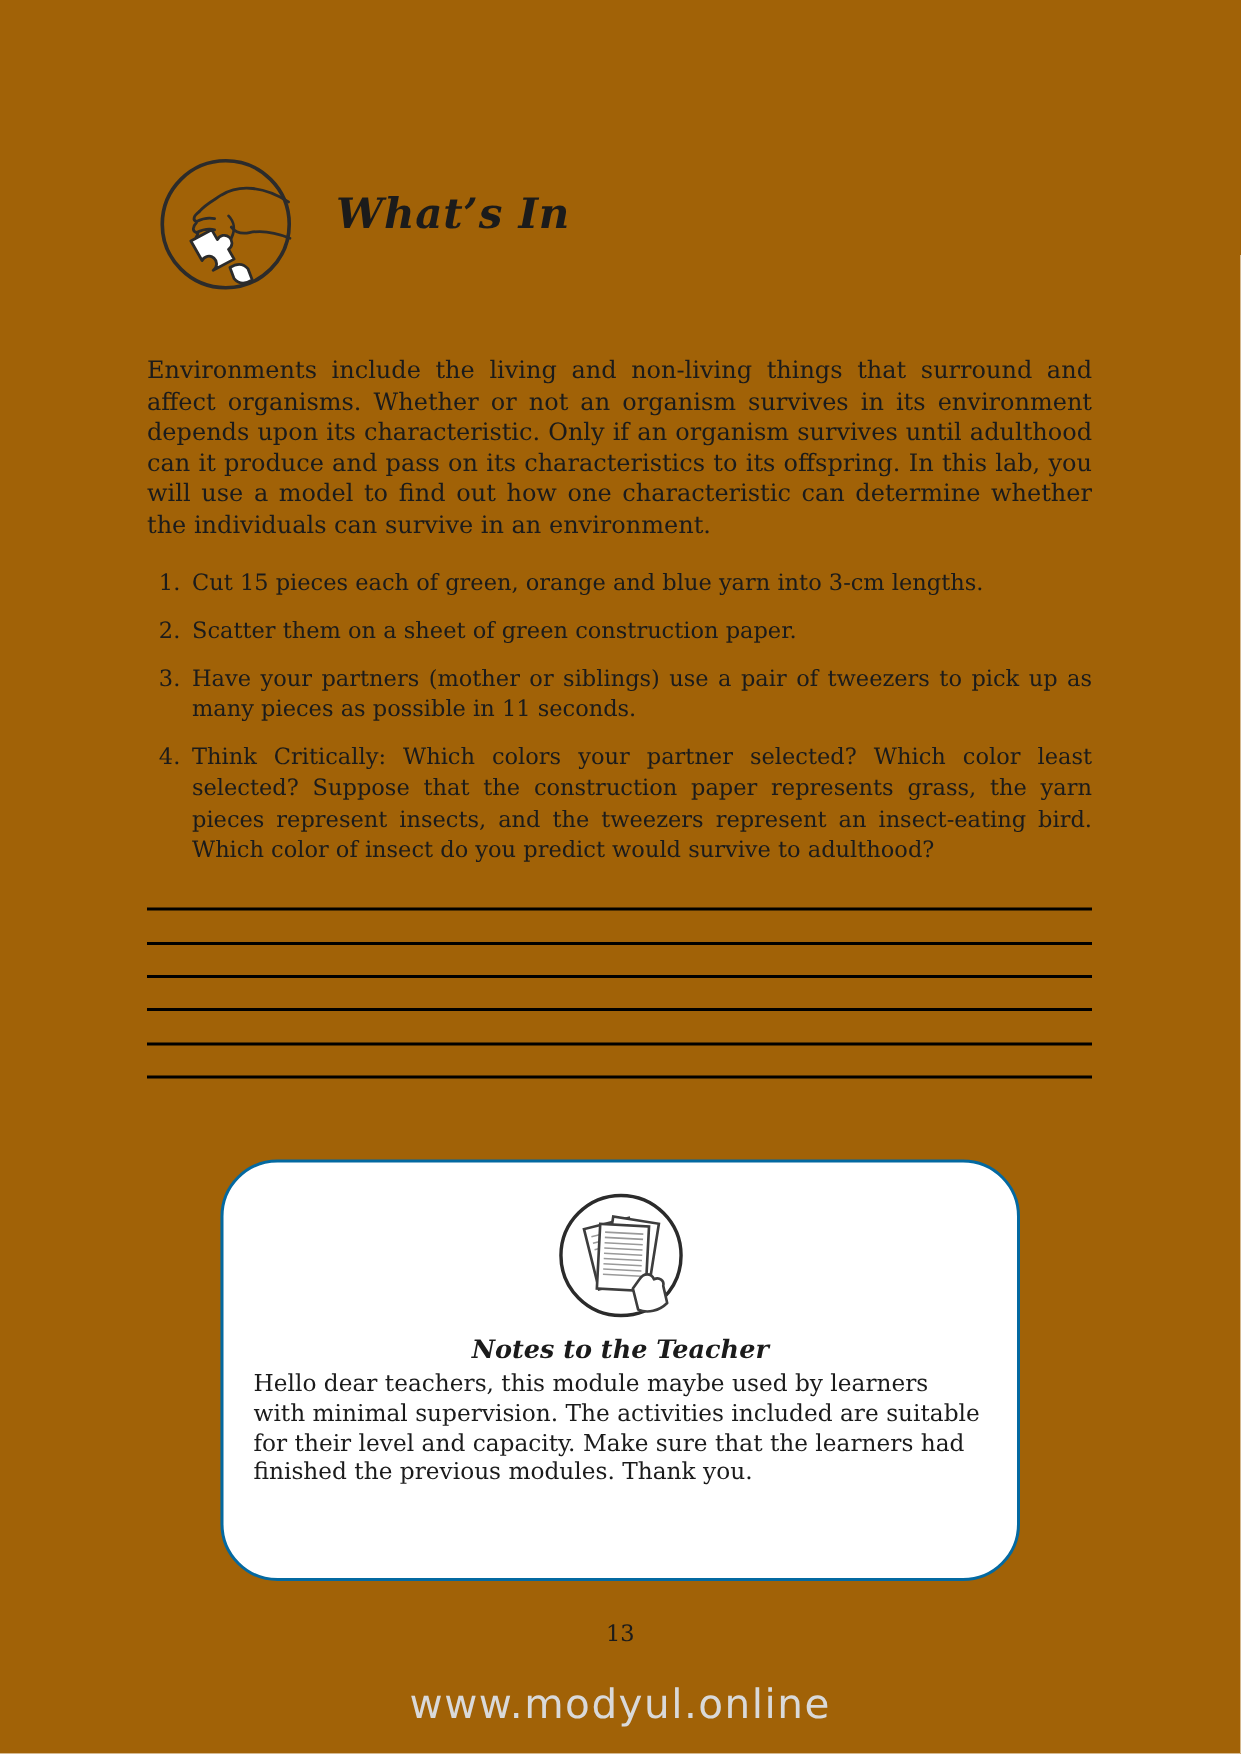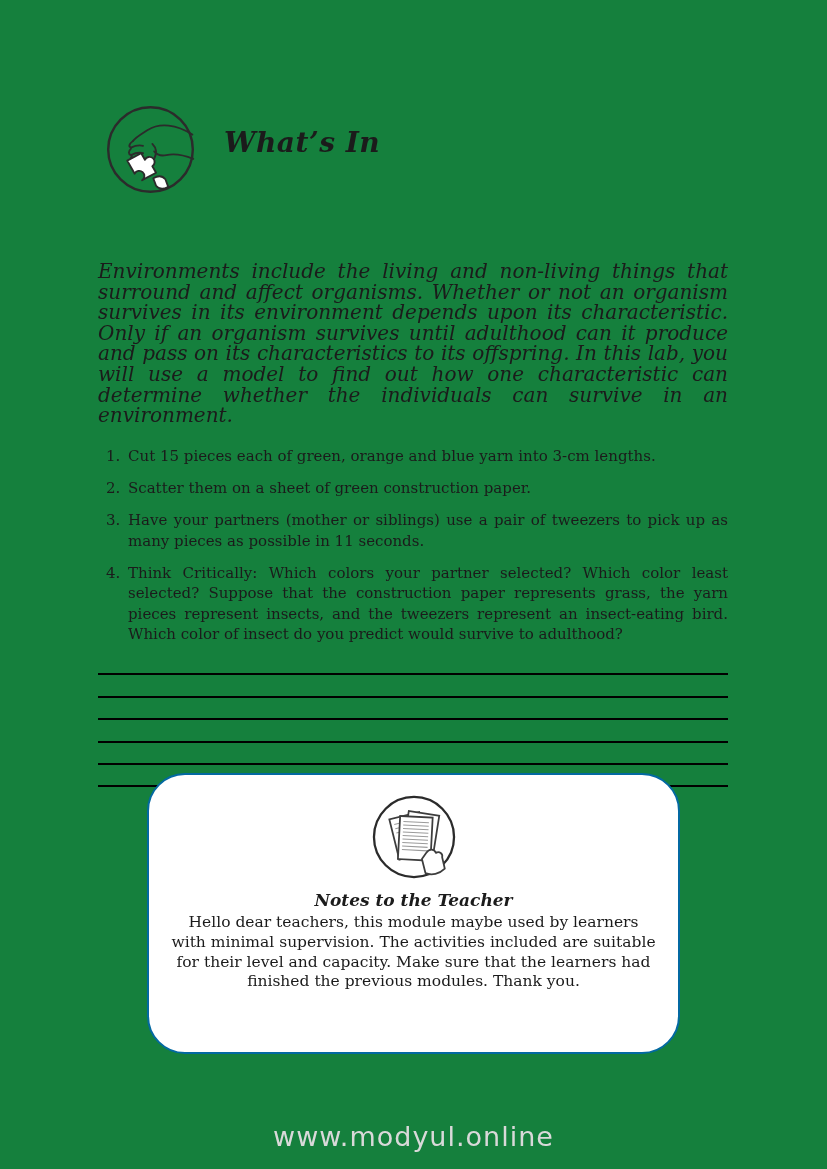--- a/index.html
+++ b/index.html
@@ -1,41 +1,41 @@
 <!DOCTYPE html>
 <html><head>
 <meta charset="utf-8">
 <style>
   html, body { margin: 0; padding: 0; background: #fff; }
   .page {
     position: relative;
     width: 827px;
     height: 1169px;
-    background: #15803d;
+    background: #a16207;
     font-family: "DejaVu Serif", serif;
     color: #1b1b1b;
     overflow: hidden;
   }
 
   
   .header { position: absolute; left: 104px; top: 103px; display: flex; align-items: center; }
   .header-icon { width: 93px; height: 93px; flex: 0 0 auto; }
   .page-title {
     margin-left: 27px;
     margin-top: -14px;
     font-size: 28px;
     font-weight: bold;
     font-style: italic;
     letter-spacing: 0.5px;
   }
 
   
   .content { position: absolute; left: 98px; top: 231px; width: 630px; }
   .activity-heading { font-weight: bold; font-size: 15.5px; letter-spacing: 0.1px; }
-  .intro { margin-top: 30px; font-size: 20px; line-height: 20.6px; text-align: justify; font-style: italic; }
+  .intro { margin-top: 6px; font-size: 16px; line-height: 20.6px; text-align: justify; }
   ol.steps { margin: 17px 0 0 0; padding-left: 27px; font-size: 15px; line-height: 20.6px; }
   ol.steps li { margin-bottom: 11.5px; padding-left: 3px; text-align: justify; }
   ol.steps li:last-child { margin-bottom: 0; }
 
   .answer-lines { margin-top: 8px; }
   .answer-line { height: 20.4px; border-bottom: 2px solid #000; }
 
   
   .notes-box {
     position: absolute;
@@ -48,21 +48,21 @@
     border-radius: 38px;
     text-align: center;
     background: #fff;
   }
   .notes-icon { width: 88px; height: 88px; margin-top: 18px; }
   .notes-title { font-size: 17px; font-weight: bold; font-style: italic; margin-top: 5px; }
   .notes-body {
     margin: 3px 20px 0 20px;
     font-size: 15.5px;
     line-height: 19.8px;
-    text-align: center;
+    text-align: left;
   }
 
   
   .page-number { position: absolute; top: 1080px; left: 0; width: 100%; text-align: center; font-size: 15px; }
   .watermark {
     position: absolute; top: 1121px; left: 0; width: 100%;
     text-align: center;
     font-family: "DejaVu Sans", sans-serif;
     font-size: 27px;
     color: #d9d9d9;
@@ -135,15 +135,16 @@
           <line x1="37" y1="61" x2="66" y2="61" stroke="#9a9a9a" stroke-width="1.2"></line>
           <line x1="37" y1="65" x2="66" y2="65" stroke="#9a9a9a" stroke-width="1.2"></line>
         </g>
         <path d="M64 68 C 67 63, 73 63, 75 68 C 79 66, 83 69, 82 73 L 85 86 C 79 92, 70 94, 63 91 L 59 75 Z" fill="#ffffff" stroke="#3d3d3d" stroke-width="2" stroke-linejoin="round"></path>
       </svg>
     </span>
     <div class="notes-title">Notes to the Teacher</div>
     <p class="notes-body">Hello dear teachers, this module maybe used by learners with minimal supervision. The activities included are suitable for their level and capacity. Make sure that the learners had finished the previous modules. Thank you.</p>
   </div>
 
+  <div class="page-number">13</div>
   <div class="watermark">www.modyul.online</div>
 
 </div>
 
 </body></html>

